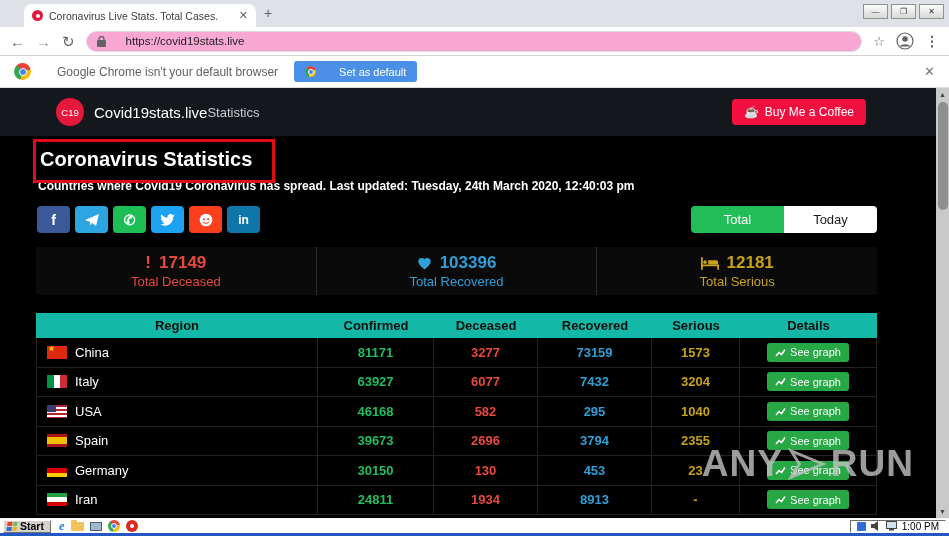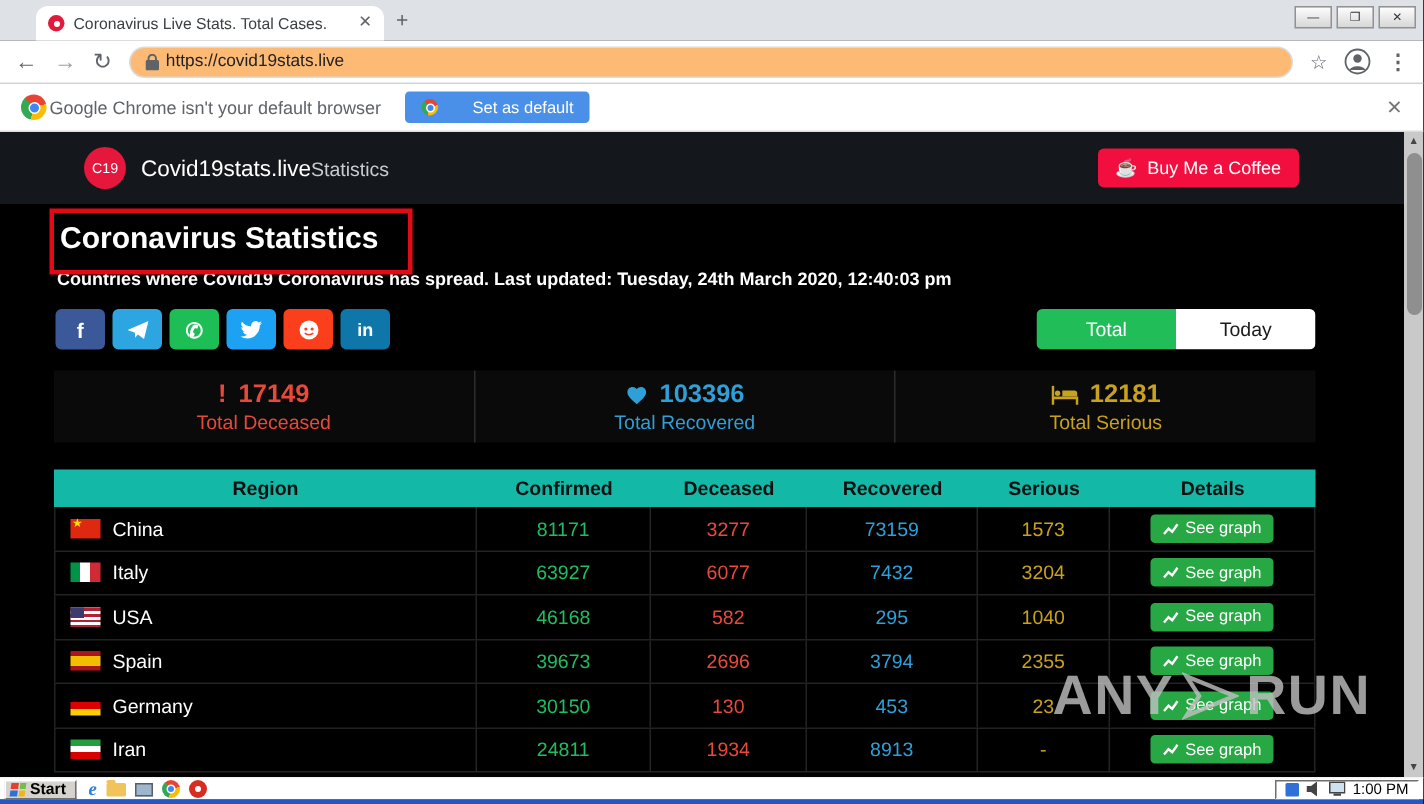--- a/index.html
+++ b/index.html
@@ -14,28 +14,28 @@
   .tab-title{font-size:10.5px;color:#3c4043;flex:1;white-space:nowrap;overflow:hidden}
   .tab-close{font-size:11px;color:#5f6368;line-height:1}
   .newtab{position:absolute;left:264px;top:5px;font-size:14px;color:#5f6368}
   .win-controls{position:absolute;right:5px;top:4px;display:flex;gap:3px}
   .win-btn{width:25px;height:15px;background:linear-gradient(#fdfdfd,#d7d7d7);border:1px solid #919191;
            display:flex;align-items:center;justify-content:center;font-size:8px;color:#333;box-sizing:border-box}
   .toolbar{position:absolute;top:27px;left:0;width:100%;height:29px;background:#fff;border-bottom:1px solid #d0d3d6;
            display:flex;align-items:center;padding:0 10px;box-sizing:border-box;gap:11px}
   .nav-ico{font-size:15px;color:#5f6368;line-height:1}
   .nav-ico.fwd{color:#9aa0a6}
-  .omnibox{flex:1;height:21px;border:1px solid #d8dbdf;background:#fdba74;border-radius:11px;
-           display:flex;align-items:center;gap:5px;padding:0 10px;box-sizing:border-box}
+  .omnibox{flex:1;height:21px;border:1px solid #d8dbdf;background:#f9a8d4;border-radius:11px;
+           display:flex;align-items:center;gap:20px;padding:0 10px;box-sizing:border-box}
   .url{font-size:11.5px;color:#202124}
   .star{font-size:13px;color:#5f6368}
   .dots{font-size:14px;color:#5f6368;font-weight:bold;letter-spacing:0}
   .infobar{position:absolute;top:56px;left:0;width:100%;height:32px;background:#fff;border-bottom:1px solid #dcdcdc;
            display:flex;align-items:center;padding:0 14px;box-sizing:border-box}
-  .infobar-msg{font-size:12px;color:#5f6368;margin-left:2px}
+  .infobar-msg{font-size:12px;color:#5f6368;margin-left:26px}
   .default-btn{background:#4a90e8;color:#fff;font-size:11px;border:none;border-radius:3px;height:21px;
                padding:0 11px;display:flex;align-items:center;gap:23px;margin-left:16px;cursor:pointer}
   .infobar-close{margin-left:auto;font-size:13px;color:#757575}
   .chrome-ball{position:relative;display:inline-block;border-radius:50%;
                background:conic-gradient(from -45deg,#ea4335 0 120deg,#fbbc05 120deg 240deg,#34a853 240deg 360deg)}
   .chrome-17{width:17px;height:17px}
   .chrome-17::after{content:"";position:absolute;left:50%;top:50%;width:6px;height:6px;margin:-4px 0 0 -4px;
                     background:#4285f4;border:1px solid #fff;border-radius:50%}
   .chrome-11{width:11px;height:11px}
   .chrome-11::after{content:"";position:absolute;left:50%;top:50%;width:4px;height:4px;margin:-2.7px 0 0 -2.7px;
@@ -71,21 +71,21 @@
   .stat-value{font-size:17px;font-weight:bold;display:flex;align-items:center;justify-content:center;gap:8px;line-height:20px}
   .stat-label{font-size:13px;margin-top:1px}
   .c-green{color:#20bd5f}.c-red{color:#e8493b}.c-blue{color:#2f9fd8}.c-yellow{color:#c8a11d}
   .data-table{margin:18px 0 0 36px;width:841px}
   .thead,.trow{display:grid;grid-template-columns:282px 116px 104px 114px 88px 137px;align-items:stretch}
   .thead{background:#14b8a6;height:25px;font-weight:bold;font-size:13px;color:#101010}
   .thead>div{display:flex;align-items:center;justify-content:center}
   .trow{height:29.5px;border-bottom:1px solid #232323;font-size:13px;color:#fff;box-sizing:border-box}
   .trow>div{display:flex;align-items:center;justify-content:center;border-right:1px solid #232323;box-sizing:border-box}
   .trow>div:first-child{justify-content:flex-start;padding-left:10px;border-left:1px solid #232323}
-  .num{font-weight:normal}
+  .num{font-weight:bold}
   .n-confirmed{color:#20bd5f}.n-deceased{color:#e8493b}.n-recovered{color:#2f9fd8}.n-serious{color:#c8a11d}
   .graph-btn{background:#28a745;color:#fff;border:none;border-radius:3px;font-size:11px;height:19px;
              padding:0 8px;display:inline-flex;align-items:center;gap:4px;cursor:pointer}
   
   .flag{width:20px;height:13px;margin-right:8px;display:inline-block;position:relative;flex:0 0 auto}
   .flag-china{background:#de2910}
   .flag-china::after{content:"★";position:absolute;left:1px;top:-2px;color:#ffde00;font-size:8px}
   .flag-italy{background:linear-gradient(to right,#009246 0 33%,#fff 33% 66%,#ce2b37 66% 100%)}
   .flag-usa{background:repeating-linear-gradient(180deg,#b22234 0 2px,#fff 2px 4px)}
   .flag-usa::after{content:"";position:absolute;left:0;top:0;width:9px;height:7px;background:#3c3b6e}

